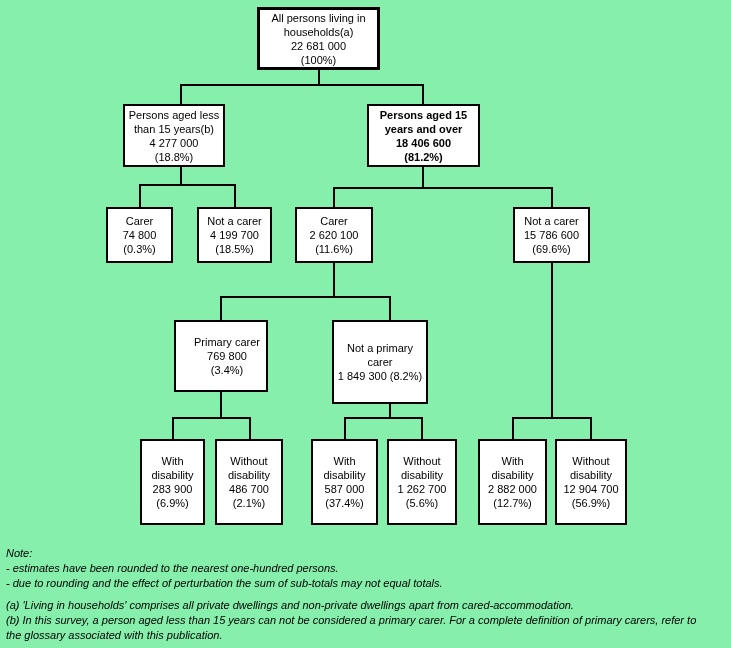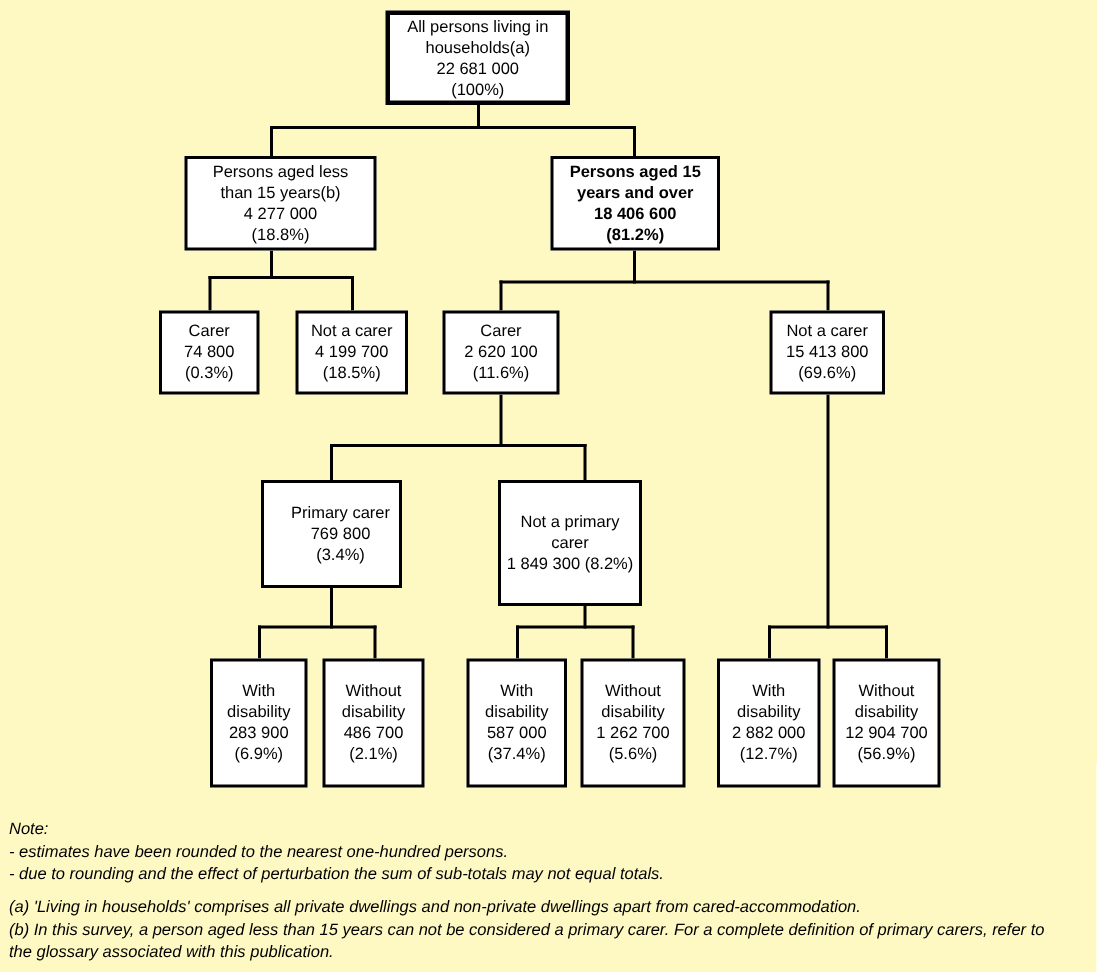--- a/index.html
+++ b/index.html
@@ -1,21 +1,21 @@
 <!DOCTYPE html>
 <html><head>
 <meta charset="utf-8">
 <style>
   html, body { margin: 0; padding: 0; background: #ffffff; }
   body { font-family: "Liberation Sans", "DejaVu Sans", sans-serif; color: #000; }
   #canvas {
     position: relative;
     width: 731px;
     height: 648px;
-    background: #fef9c3;
+    background: #86efac;
     overflow: hidden;
   }
   .node {
     position: absolute;
     box-sizing: border-box;
     background: #ffffff;
     border: 2px solid #000000;
     display: flex;
     flex-direction: column;
     justify-content: center;
@@ -83,21 +83,21 @@
   <div class="conn" style="left:512px; top:417px; width:2px; height:22px;"></div>
   <div class="conn" style="left:590px; top:417px; width:2px; height:22px;"></div>
 
   <div class="node root" style="left:257px; top:7px; width:123px; height:63px;">
     <div>All persons living in</div>
     <div>households(a)</div>
     <div>22 681 000</div>
     <div>(100%)</div>
   </div>
 
-  <div class="node" style="left:123px; top:104px; width:128px; height:63px;">
+  <div class="node" style="left:123px; top:104px; width:102px; height:63px;">
     <div>Persons aged less</div>
     <div>than 15 years(b)</div>
     <div>4 277 000</div>
     <div>(18.8%)</div>
   </div>
 
   <div class="node" style="left:367px; top:104px; width:113px; height:63px;font-weight:bold;">
     <div>Persons aged 15</div>
     <div>years and over</div>
     <div>18 406 600</div>
@@ -117,21 +117,21 @@
   </div>
 
   <div class="node" style="left:295px; top:207px; width:78px; height:56px;">
     <div>Carer</div>
     <div>2 620 100</div>
     <div>(11.6%)</div>
   </div>
 
   <div class="node" style="left:513px; top:207px; width:77px; height:56px;">
     <div>Not a carer</div>
-    <div>15 413 800</div>
+    <div>15 786 600</div>
     <div>(69.6%)</div>
   </div>
 
   <div class="node" style="left:174px; top:320px; width:94px; height:72px;padding-left:12px;">
     <div>Primary carer</div>
     <div>769 800</div>
     <div>(3.4%)</div>
   </div>
 
   <div class="node" style="left:332px; top:320px; width:96px; height:84px;">

